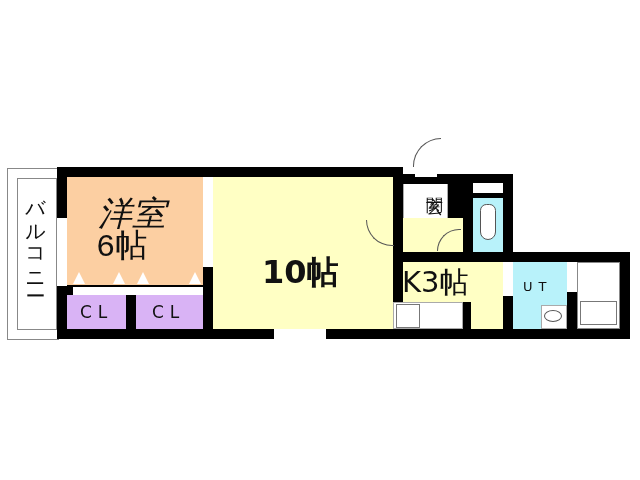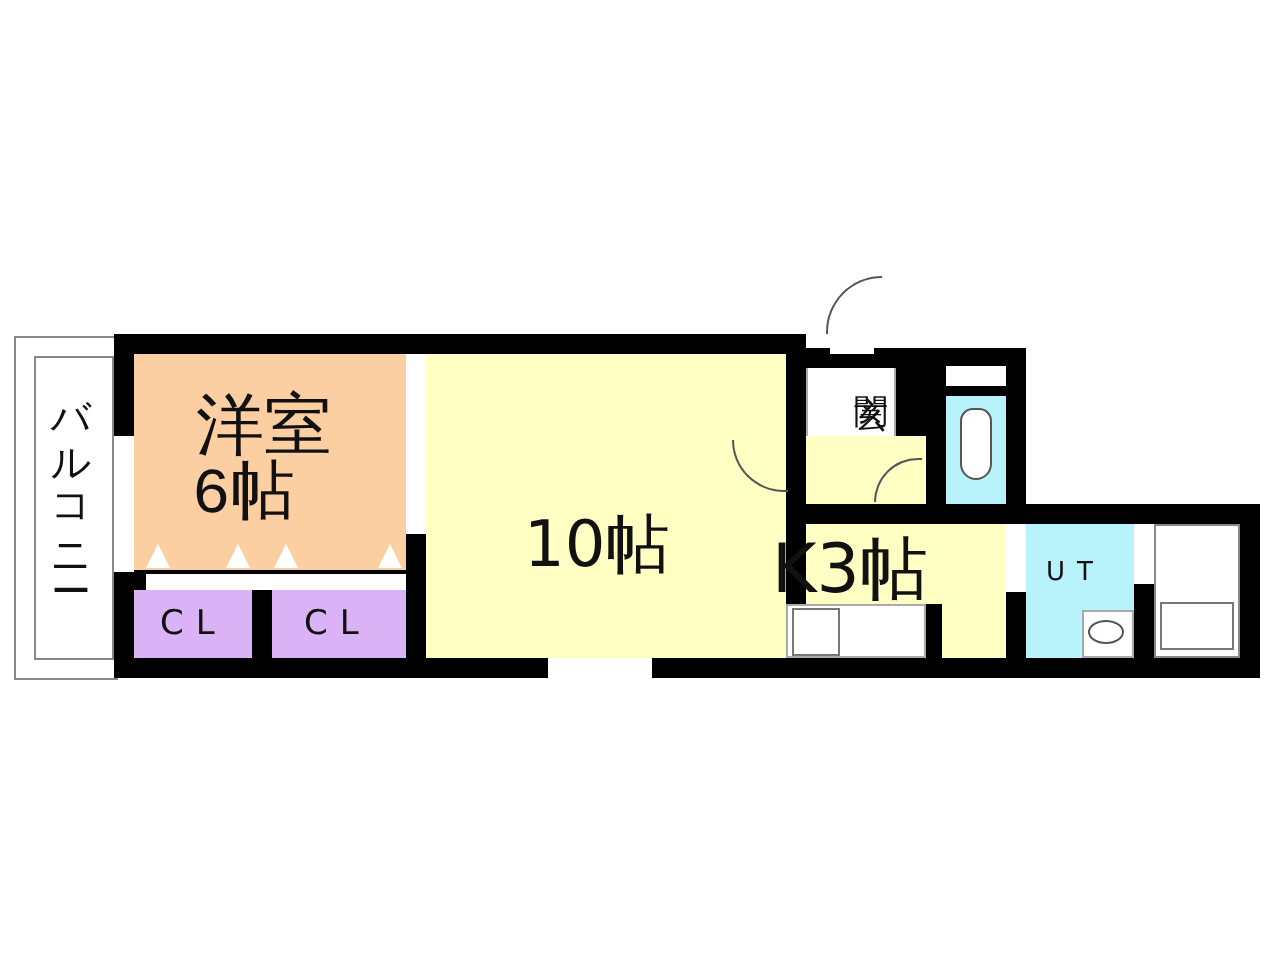--- a/index.html
+++ b/index.html
@@ -14,56 +14,56 @@
 <div class="abs" style="left:0;top:0;width:640px;height:480px;">
 
   <div class="abs" style="left:7px;top:168px;width:52px;height:172px;border:1px solid #888;background:#fff;"></div>
   <div class="abs" style="left:17px;top:178px;width:40px;height:152px;border:1px solid #888;background:#fff;"></div>
   <div class="lbl" style="left:26px;top:186px;width:20px;font-size:20px;writing-mode:vertical-rl;letter-spacing:2px;">バルコニー</div>
 
   <div class="abs wall" style="left:57px;top:167px;width:346px;height:172px;"></div>
 
   <div class="abs" style="left:67px;top:177px;width:136px;height:108px;background:#FCCFA2;"></div>
   <div class="abs" style="left:57px;top:218px;width:10px;height:68px;background:#fff;"></div>
-  <div class="lbl" style="left:98px;top:196px;font-size:34px;">洋室</div>
+  <div class="lbl" style="left:98px;top:196px;font-size:34px;font-style:italic;">洋室</div>
   <div class="lbl" style="left:96px;top:232px;font-size:32px;font-family:Liberation Mono, monospace;">6帖</div>
 
   <div class="abs" style="left:73px;top:272px;width:0;height:0;border-left:6px solid transparent;border-right:6px solid transparent;border-bottom:12px solid #fff;"></div>
   <div class="abs" style="left:113px;top:272px;width:0;height:0;border-left:6px solid transparent;border-right:6px solid transparent;border-bottom:12px solid #fff;"></div>
   <div class="abs" style="left:137px;top:272px;width:0;height:0;border-left:6px solid transparent;border-right:6px solid transparent;border-bottom:12px solid #fff;"></div>
   <div class="abs" style="left:189px;top:272px;width:0;height:0;border-left:6px solid transparent;border-right:6px solid transparent;border-bottom:12px solid #fff;"></div>
   <div class="abs" style="left:73px;top:287px;width:130px;height:8px;background:#fff;"></div>
 
   <div class="abs" style="left:67px;top:295px;width:59px;height:34px;background:#D9B3F5;"></div>
   <div class="lbl" style="left:80px;top:304px;font-size:17px;letter-spacing:6px;">CL</div>
   <div class="abs" style="left:136px;top:295px;width:67px;height:34px;background:#D9B3F5;"></div>
   <div class="lbl" style="left:152px;top:304px;font-size:17px;letter-spacing:6px;">CL</div>
 
   <div class="abs" style="left:203px;top:177px;width:10px;height:90px;background:#fff;"></div>
   <div class="abs" style="left:213px;top:177px;width:180px;height:152px;background:#FFFFC4;"></div>
   <div class="abs" style="left:274px;top:329px;width:52px;height:10px;background:#fff;"></div>
-  <div class="lbl" style="left:262px;top:256px;font-size:32px;">10帖</div>
+  <div class="lbl" style="left:262px;top:256px;font-size:32px;font-weight:bold;">10帖</div>
 
   <div class="abs wall" style="left:393px;top:174px;width:120px;height:85px;"></div>
   <div class="abs" style="left:403px;top:184px;width:45px;height:34px;background:#fff;border-left:1px solid #aaa;border-right:1px solid #aaa;"></div>
   <div class="abs" style="left:403px;top:218px;width:60px;height:35px;background:#FFFFC4;"></div>
   <div class="lbl" style="left:425px;top:184px;width:18px;font-size:17px;writing-mode:vertical-rl;">玄関</div>
   <div class="abs" style="left:415px;top:167px;width:22px;height:10px;background:#fff;"></div>
   <div class="abs" style="left:413px;top:138px;width:28px;height:29px;border-top:1px solid #555;border-left:1px solid #555;border-top-left-radius:28px;"></div>
 
   <div class="abs" style="left:366px;top:220px;width:28px;height:26px;border-bottom:1px solid #555;border-left:1px solid #555;border-bottom-left-radius:28px;"></div>
   <div class="abs" style="left:437px;top:229px;width:24px;height:22px;border-top:1px solid #555;border-left:1px solid #555;border-top-left-radius:24px;"></div>
 
   <div class="abs" style="left:473px;top:183px;width:30px;height:10px;background:#fff;"></div>
   <div class="abs" style="left:473px;top:198px;width:30px;height:55px;background:#B8F2FA;"></div>
   <div class="abs" style="left:480px;top:204px;width:16px;height:36px;border:1px solid #555;border-radius:8px 8px 10px 10px;background:#fff;"></div>
 
   <div class="abs wall" style="left:393px;top:252px;width:237px;height:87px;"></div>
   <div class="abs" style="left:403px;top:262px;width:100px;height:67px;background:#FFFFC4;"></div>
-  <div class="lbl" style="left:386px;top:268px;font-size:34px;">K3帖</div>
+  <div class="lbl" style="left:402px;top:268px;font-size:29px;">K3帖</div>
   <div class="abs" style="left:393px;top:302px;width:70px;height:27px;background:#fff;border:1px solid #aaa;"></div>
   <div class="abs" style="left:396px;top:304px;width:24px;height:24px;border:1px solid #777;"></div>
   <div class="abs wall" style="left:463px;top:302px;width:8px;height:27px;"></div>
   <div class="abs" style="left:503px;top:262px;width:10px;height:34px;background:#fff;"></div>
 
   <div class="abs" style="left:513px;top:262px;width:54px;height:67px;background:#B8F2FA;"></div>
   <div class="lbl" style="left:523px;top:280px;font-size:13px;letter-spacing:6px;">UT</div>
   <div class="abs" style="left:541px;top:305px;width:26px;height:24px;background:#fff;border:1px solid #aaa;"></div>
   <div class="abs" style="left:544px;top:310px;width:18px;height:12px;border:1px solid #555;border-radius:50%;"></div>
   <div class="abs" style="left:567px;top:262px;width:10px;height:30px;background:#fff;"></div>

